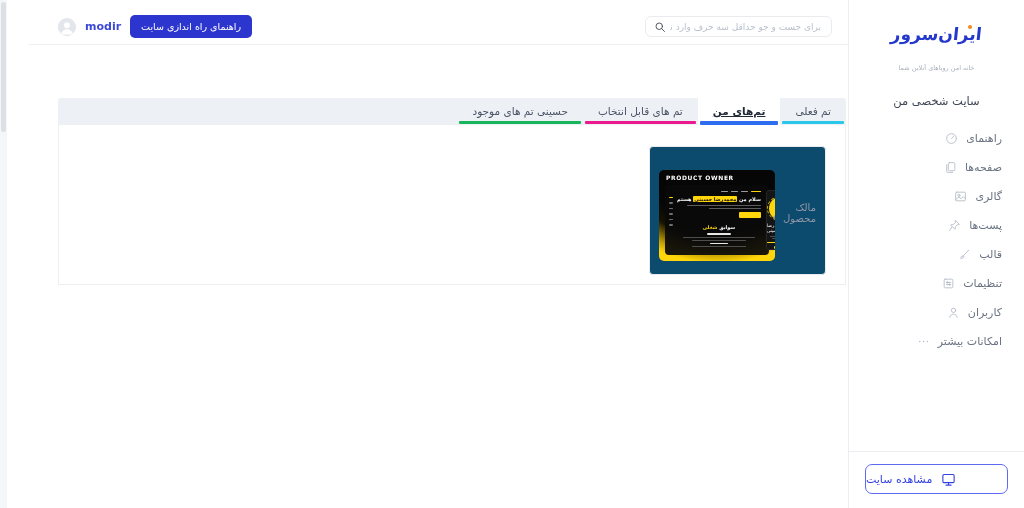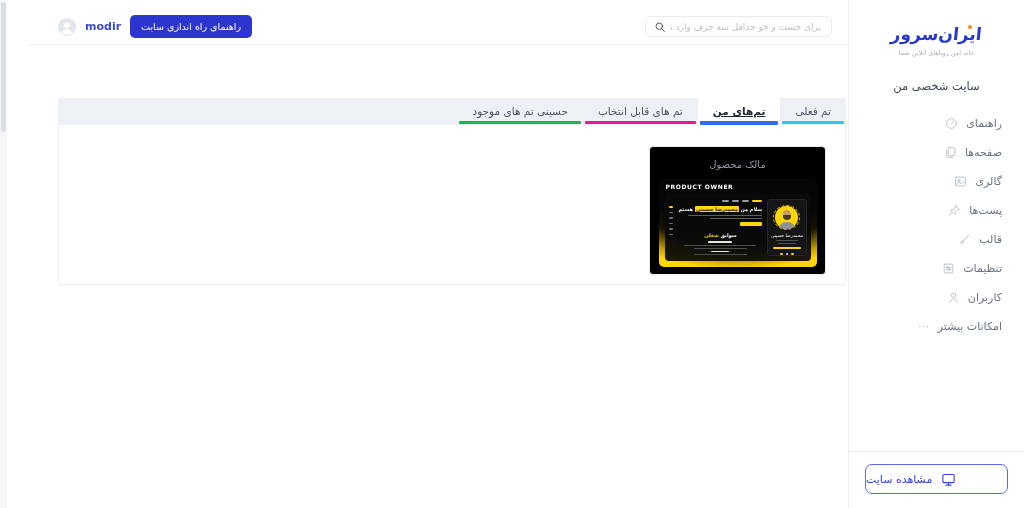--- a/index.html
+++ b/index.html
@@ -11,21 +11,21 @@
 
   
   .scroll-track { position:absolute; left:0; top:0; width:7px; height:508px; background:#f5f6f8; z-index:50; }
   .scroll-thumb { position:absolute; left:1px; top:2px; width:5px; height:130px; background:#dcdfe4; border-radius:3px; }
 
   
   .sidebar { position:absolute; right:0; top:0; width:176px; height:508px; background:#fff; border-left:1px solid #ededf1; }
   .logo-wrap { text-align:center; padding-top:24px; position:relative; }
   .logo-text { display:inline-block; font-size:17px; font-weight:bold; color:#2538cc; transform:skewX(-6deg); letter-spacing:-0.5px; }
   .logo-dot { position:absolute; top:25px; right:52px; width:4px; height:4px; border-radius:50%; background:#f28a1e; }
-  .logo-tagline { margin-top:5px; font-size:6.5px; color:#a8b0bd; text-align:center; }
+  .logo-tagline { margin-top:20px; font-size:6.5px; color:#a8b0bd; text-align:center; }
   .site-title { margin-top:22px; text-align:center; font-size:11.5px; color:#3f4656; }
   .nav { margin-top:16px; }
   .nav-item { display:flex; align-items:center; justify-content:flex-start; gap:8px; height:29px; padding-right:22px; cursor:pointer; }
   .nav-item .label { font-size:11px; color:#6a7382; order:1; }
   .nav-item .nicon { order:2; width:13px; height:13px; color:#b3bac6; display:inline-flex; }
   .nav-item .nicon svg { width:13px; height:13px; stroke:#b3bac6; fill:none; stroke-width:1.6; stroke-linecap:round; stroke-linejoin:round; }
   .sidebar-footer { position:absolute; bottom:0; right:0; left:0; border-top:1px solid #ededf1; padding:12px 16px 14px; }
   .view-site-btn { width:100%; height:30px; background:#fff; border:1px solid #5d6bf2; border-radius:7px; color:#3443e4;
     font-size:11px; display:flex; align-items:center; justify-content:flex-end; gap:9px; cursor:pointer; font-family:inherit; }
   .view-site-btn svg { width:15px; height:15px; stroke:#3443e4; fill:none; stroke-width:1.8; stroke-linecap:round; }
@@ -50,21 +50,21 @@
   .tab::after { content:""; position:absolute; left:2px; right:2px; bottom:1px; height:3px; border-radius:1px; }
   .tab.t0::after { background:#2bc7e9; }
   .tab.t1::after { background:#2d6ef0; height:4px; bottom:0; }
   .tab.t2::after { background:#ec1a8f; }
   .tab.t3::after { background:#18b65c; }
   .tab.active { background:#fff; font-weight:bold; color:#222a38;text-decoration:underline; }
 
   
   .panel { position:absolute; top:116px; left:30px; width:788px; height:161px; background:#fff; border:1px solid #edeff3; z-index:1; }
   .theme-card { position:absolute; top:21px; right:19px; width:177px; height:129px; border:1px solid #e9ebef; border-radius:4px;
-    background:#000000; display:flex; flex-direction:column; align-items:center; padding:7px 9px; cursor:pointer; }
+    background:#0c4a6e; display:flex; flex-direction:row; align-items:center; padding:7px 9px; cursor:pointer; }
   .theme-title { margin-top:5px; font-size:10px; color:#8f97a6; }
 
   
   .preview { margin-top:9px; width:158px; height:91px; border-radius:5px; overflow:hidden; position:relative; direction:ltr;
     background:radial-gradient(95% 88% at 50% 14%, #060606 55%, #181300 70%, #c7a100 90%, #ffd60a 100%); }
   .pv-header { position:absolute; top:4px; left:7px; font-size:6px; font-weight:bold; color:#fff; letter-spacing:0.6px; }
   .pv-body { position:absolute; left:6px; right:6px; top:15px; bottom:6px; background:rgba(10,10,10,0.93); border-radius:4px;
     display:flex; padding:4px; }
   .pv-mininav { width:7px; display:flex; flex-direction:column; gap:4px; padding-top:8px; align-items:center; }
   .pv-mininav i { display:block; width:4px; height:1.5px; background:#6f6f6f; border-radius:1px; }

